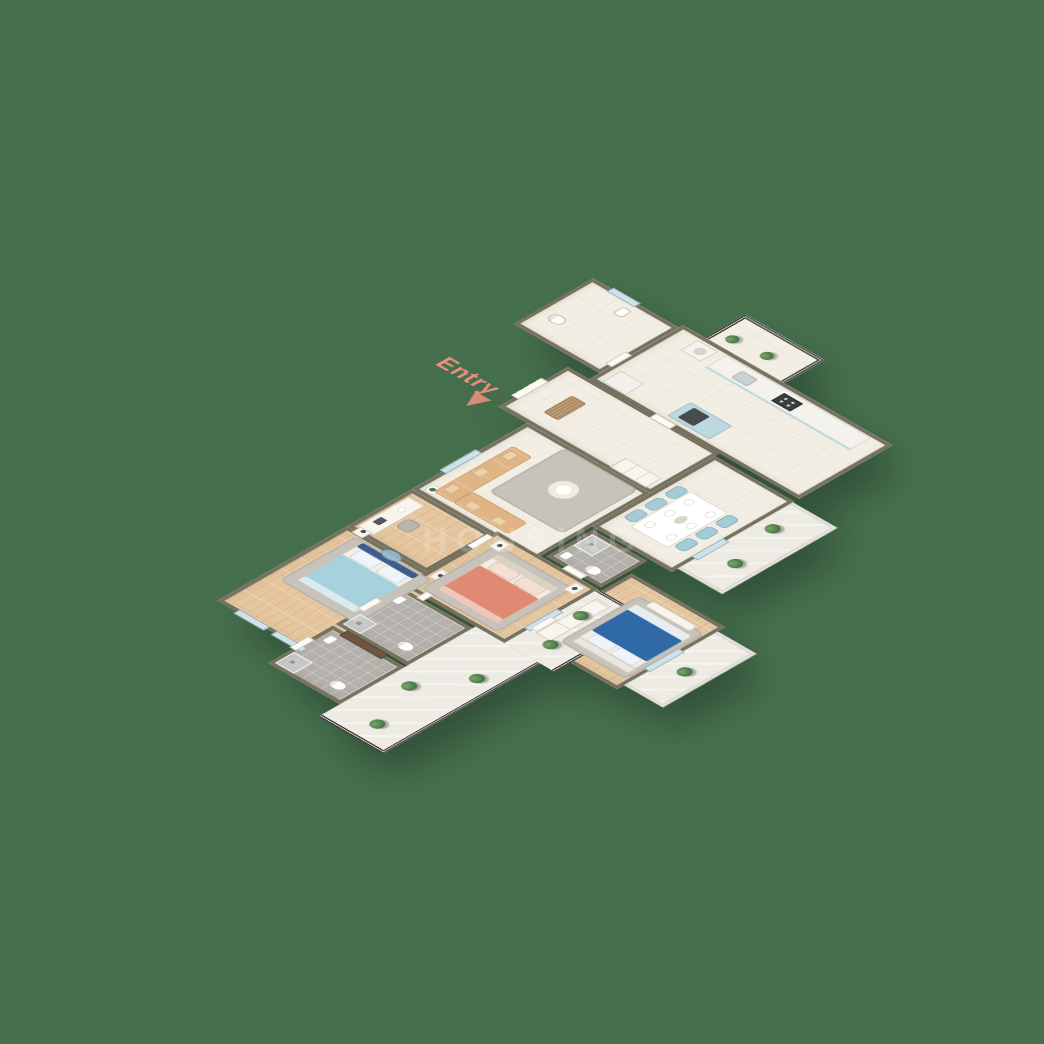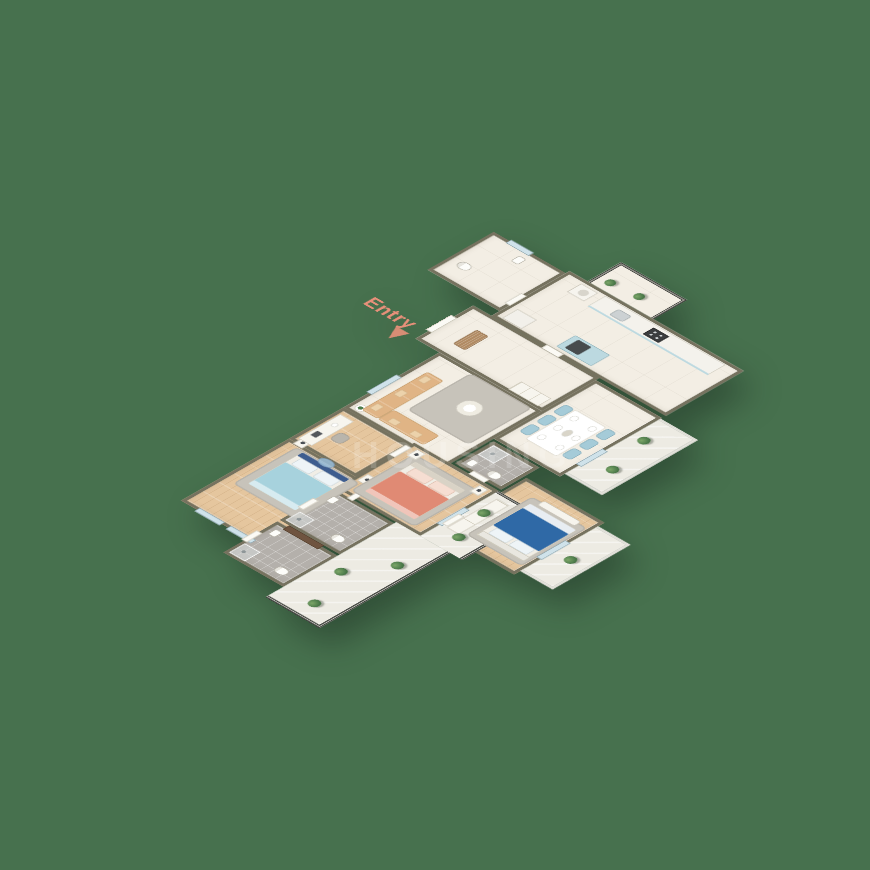--- a/index.html
+++ b/index.html
@@ -78,21 +78,21 @@
   .laptop{background:#54575c;border-radius:1px;}
   .desk{background:#f7f5ee;border:1px solid #d3cfc2;}
   .chair-desk{background:#b9b5ac;border:1px solid #9b978e;border-radius:6px;}
   .cabinet{background:#f7f5ee;border:1px solid #cfcabc;
       background-image:repeating-linear-gradient(0deg,transparent 0 15px,#d8d3c4 15px 16px);}
   .entry-label{position:absolute;transform:rotate(90deg);transform-origin:top left;
       font-weight:bold;font-size:28px;letter-spacing:1px;color:var(--entry_accent,#e8907a);}
   .entry-arrow{position:absolute;width:0;height:0;border-top:11px solid transparent;
       border-bottom:11px solid transparent;border-right:24px solid var(--entry_accent,#e8907a);
       opacity:.9;}
-  .watermark{position:absolute;left:352px;top:435px;font-weight:bold;font-size:37px;
+  .watermark{position:absolute;left:352px;top:435px;font-weight:bold;font-size:29px;
       letter-spacing:7px;color:rgba(255,255,255,.18);}
 </style>
 </head>
 <body>
 
 <div class="iso">
   <div class="plan">
 
     <div class="room wood" style="left:70px;top:40px;width:180px;height:140px"></div>
     <div class="room wood" style="left:250px;top:40px;width:90px;height:110px"></div>

